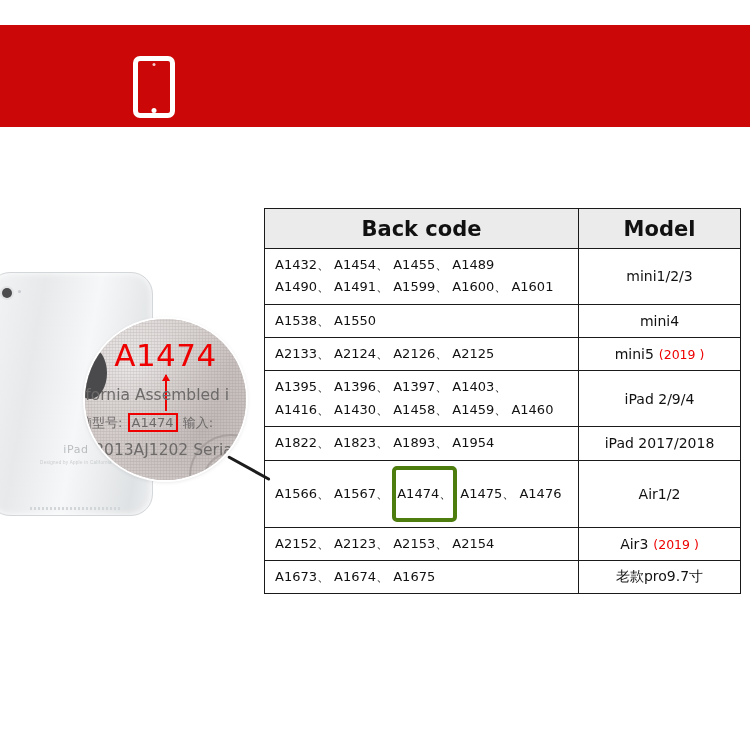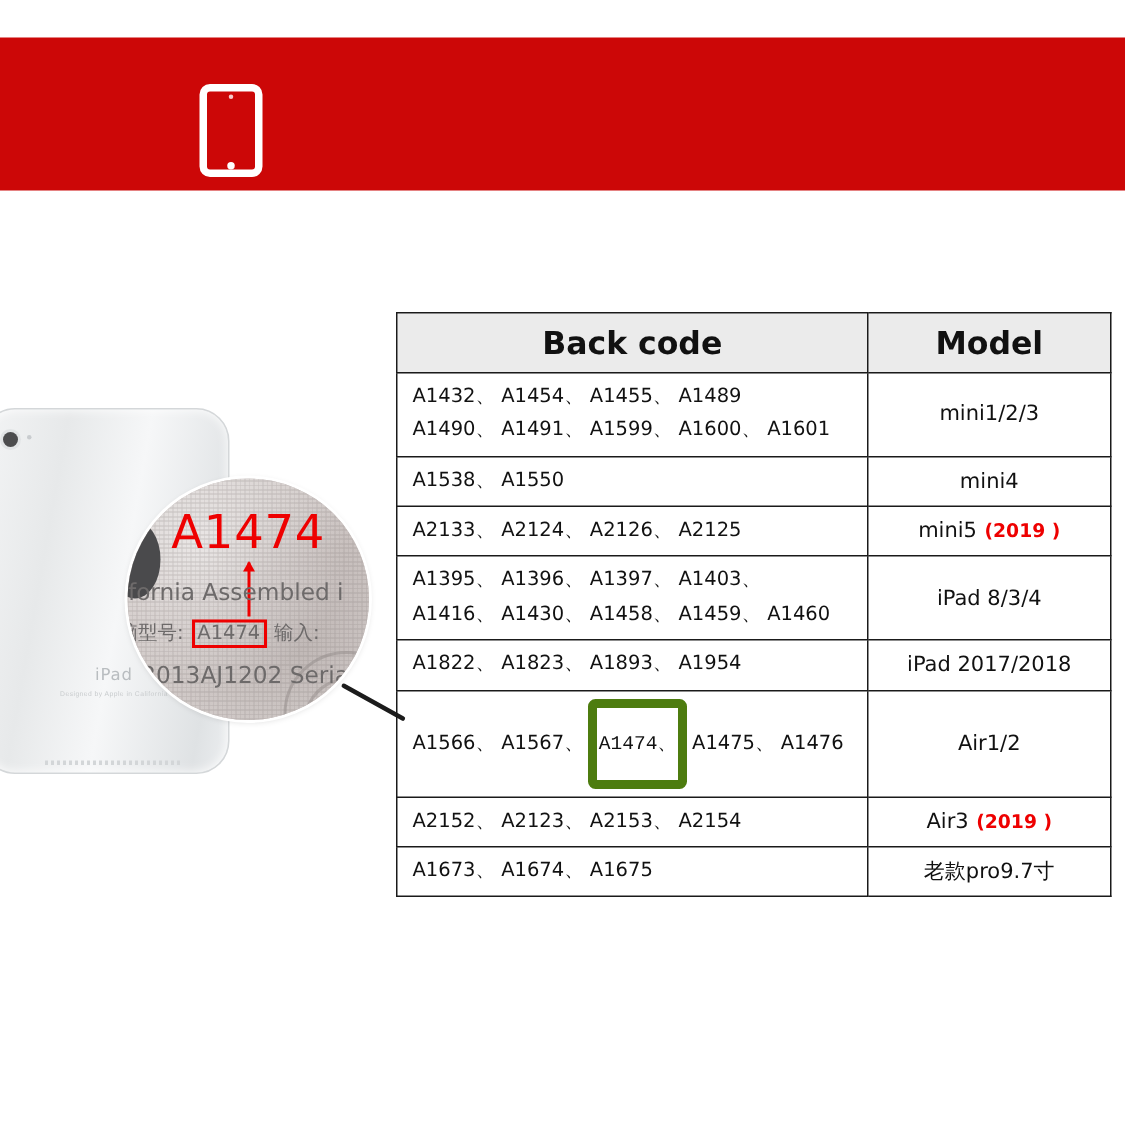--- a/index.html
+++ b/index.html
@@ -216,30 +216,28 @@
     font-size: 14px;
     text-align: center;
     padding: 2px 2px;
     white-space: nowrap;
     overflow: visible;
   }
   .year {
     color: #ee0000;
     font-size: 12.5px;
     margin-left: 5px;
-    font-weight: bold;
   }
   .hl-code {
     display: inline-block;
-    border: 6px solid #4d7c0f;
+    border: 4px solid #4d7c0f;
     border-radius: 5px;
     padding: 16px 1px;
     margin: 0 -1px;
     line-height: 1.25;
-    font-family: Liberation Mono, monospace;
   }
   .code-line { display: block; }
 </style>
 </head>
 <body>
 
 <div id="page">
 
   <div class="banner">
     <div class="banner-icon">
@@ -306,21 +304,21 @@
           <td class="code">
             <span class="code-line">A2133、 A2124、 A2126、 A2125</span>
           </td>
           <td class="model"><span>mini5</span><span class="year">(2019  )</span></td>
         </tr>
         <tr>
           <td class="code">
             <span class="code-line">A1395、 A1396、 A1397、 A1403、</span>
             <span class="code-line">A1416、 A1430、 A1458、 A1459、 A1460</span>
           </td>
-          <td class="model"><span>iPad 8/3/4</span></td>
+          <td class="model"><span>iPad 2/9/4</span></td>
         </tr>
         <tr>
           <td class="code">
             <span class="code-line">A1822、 A1823、 A1893、 A1954</span>
           </td>
           <td class="model"><span>iPad 2017/2018</span></td>
         </tr>
         <tr>
           <td class="code">
             <span class="code-line">A1566、 A1567、 <span class="hl-code">A1474、</span><span> A1475、 A1476</span></span>

